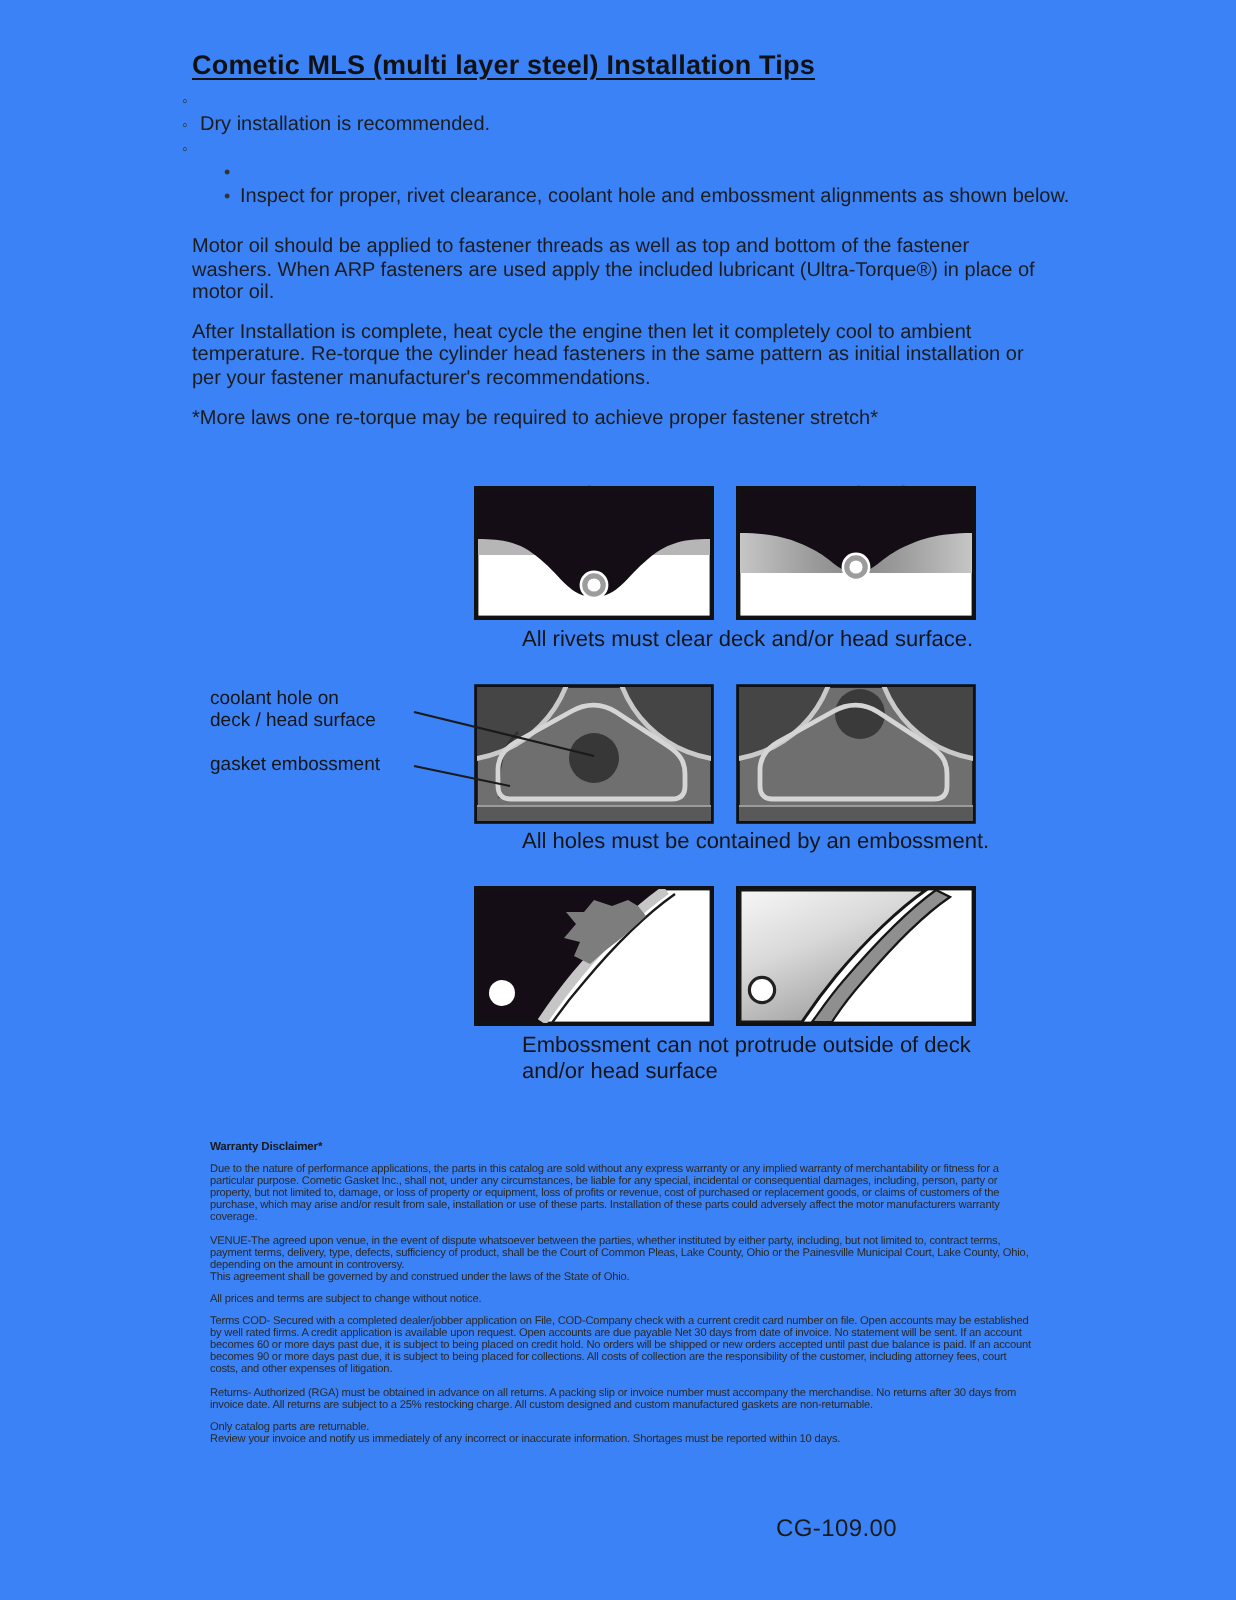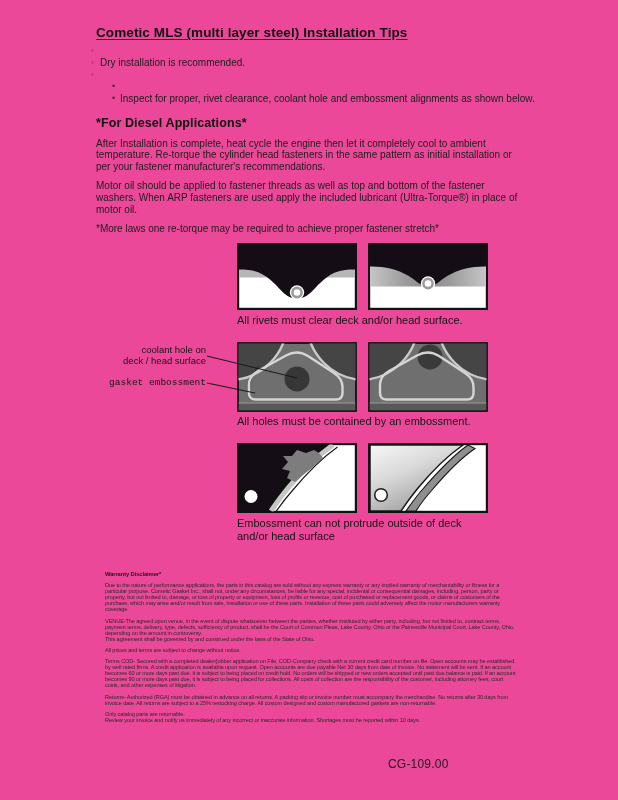--- a/index.html
+++ b/index.html
@@ -1,21 +1,21 @@
 <!DOCTYPE html>
 <html><head>
 <meta charset="utf-8">
 <style>
   * { margin:0; padding:0; box-sizing:border-box; }
   html,body { background:#ffffff; }
   body {
     width:618px; height:800px; overflow:hidden; position:relative;
     font-family:"Liberation Sans", sans-serif; color:#1c1c1c;
   }
-  .page { position:relative; width:618px; height:800px; background:#ec4899; }
+  .page { position:relative; width:618px; height:800px; background:#3b82f6; }
 
   
   .doc-title {
     position:absolute; left:96px; top:25px;
     font-size:13.5px; font-weight:bold;
     text-decoration:underline; text-underline-offset:2px;
     letter-spacing:.1px; color:#111;
   }
   .tips { position:absolute; left:91px; top:45px; width:450px; font-size:10px; line-height:11.9px; }
   .b-row { display:flex; }
@@ -24,24 +24,24 @@
   .b-row.sub .b-g { width:8px; font-size:9px; }
 
   
   .diesel { position:absolute; left:96px; top:118px; width:430px; font-size:10px; line-height:11.6px; }
   .diesel h2 { font-size:12.5px; font-weight:bold; color:#111; margin-bottom:8px; letter-spacing:.1px; }
   .diesel p { margin-bottom:8px; white-space:pre-line; }
 
   
   .fig { position:absolute; }
   .fig-label { position:absolute; width:120px; text-align:center; font-size:14.5px; color:#151515; letter-spacing:.3px;margin-top:12px; }
-  .fig-caption { position:absolute; font-size:11px; color:#151515; line-height:12.5px; white-space:pre-line; }
+  .fig-caption { position:absolute; font-size:11px; color:#151515; line-height:12.5px; white-space:pre-line;margin-left:24px; }
   .fig svg { position:absolute; display:block; }
   .callout {
-    position:absolute; left:0; width:101px; text-align:right;
+    position:absolute; left:0; width:101px; text-align:left;
     font-size:9.5px; line-height:10.5px; color:#151515; white-space:pre-line;
   }
   .overlay { pointer-events:none; }
 
   
   .disclaimer { position:absolute; left:105px; top:571px; width:412px; font-size:5.6px; line-height:6.1px; color:#2a2a2a; letter-spacing:-0.1px; }
   .disclaimer h3 { font-size:5.8px; font-weight:bold; margin-bottom:5px; color:#1a1a1a; }
   .disclaimer p { margin-bottom:5px; white-space:pre-line; }
 
   .footer-code { position:absolute; left:388px; top:757px; font-size:12px; color:#1a1a1a; letter-spacing:.2px; }
@@ -67,23 +67,22 @@
     <div class="b-row sub">
       <span class="b-g">•</span>
     </div>
     <div class="b-row sub">
       <span class="b-g">•</span>
       <span>Inspect for proper, rivet clearance, coolant hole and embossment alignments as shown below.</span>
     </div>
   </div>
 
   <div class="diesel">
-    <h2>*For Diesel Applications*</h2>
+    <p>Motor oil should be applied to fastener threads as well as top and bottom of the fastener washers. When ARP fasteners are used apply the included lubricant (Ultra-Torque®) in place of motor oil.</p>
     <p>After Installation is complete, heat cycle the engine then let it completely cool to ambient temperature. Re-torque the cylinder head fasteners in the same pattern as initial installation or per your fastener manufacturer's recommendations.</p>
-    <p>Motor oil should be applied to fastener threads as well as top and bottom of the fastener washers. When ARP fasteners are used apply the included lubricant (Ultra-Torque®) in place of motor oil.</p>
     <p>*More laws one re-torque may be required to achieve proper fastener stretch*</p>
   </div>
 
   <div class="fig" style="left:237px; top:229px; width:251px; height:96px;">
     <div class="fig-label" style="left:0; top:0;">RIGHT</div>
     <div class="fig-label" style="left:131px; top:0;">WRONG</div>
 
     <svg style="left:0; top:14px;" width="120" height="67" viewBox="0 0 120 67">
       <rect x="1" y="1" width="118" height="65" fill="#ffffff" stroke="#111111" stroke-width="2.4"></rect>
       <rect x="2" y="26" width="116" height="8.5" fill="#b6b6b6"></rect>
@@ -111,21 +110,21 @@
 
     <div class="fig-caption" style="left:0; top:85px;">All rivets must clear deck and/or head surface.</div>
   </div>
 
   <div class="fig" style="left:105px; top:330px; width:383px; height:98px;">
     <div class="fig-label" style="left:132px; top:0;">RIGHT</div>
     <div class="fig-label" style="left:263px; top:0;">WRONG</div>
 
     <div class="callout" style="top:15px;">coolant hole on
 deck / head surface</div>
-    <div class="callout" style="top:48px;font-family:Liberation Mono, monospace;">gasket embossment</div>
+    <div class="callout" style="top:48px;">gasket embossment</div>
 
     <svg style="left:132px; top:12px;" width="120" height="70" viewBox="0 0 120 70">
       <defs>
           <clipPath id="c2r">
             <rect x="1.5" y="1.5" width="117" height="67"></rect>
           </clipPath>
         </defs>
       <rect x="1" y="1" width="118" height="68" fill="#6f6f6f" stroke="#111111" stroke-width="1.8"></rect>
       <g clip-path="url(#c2r)">
         <circle cx="-8" cy="-20" r="58" fill="#454545" stroke="#c9c9c9" stroke-width="2.4"></circle>

